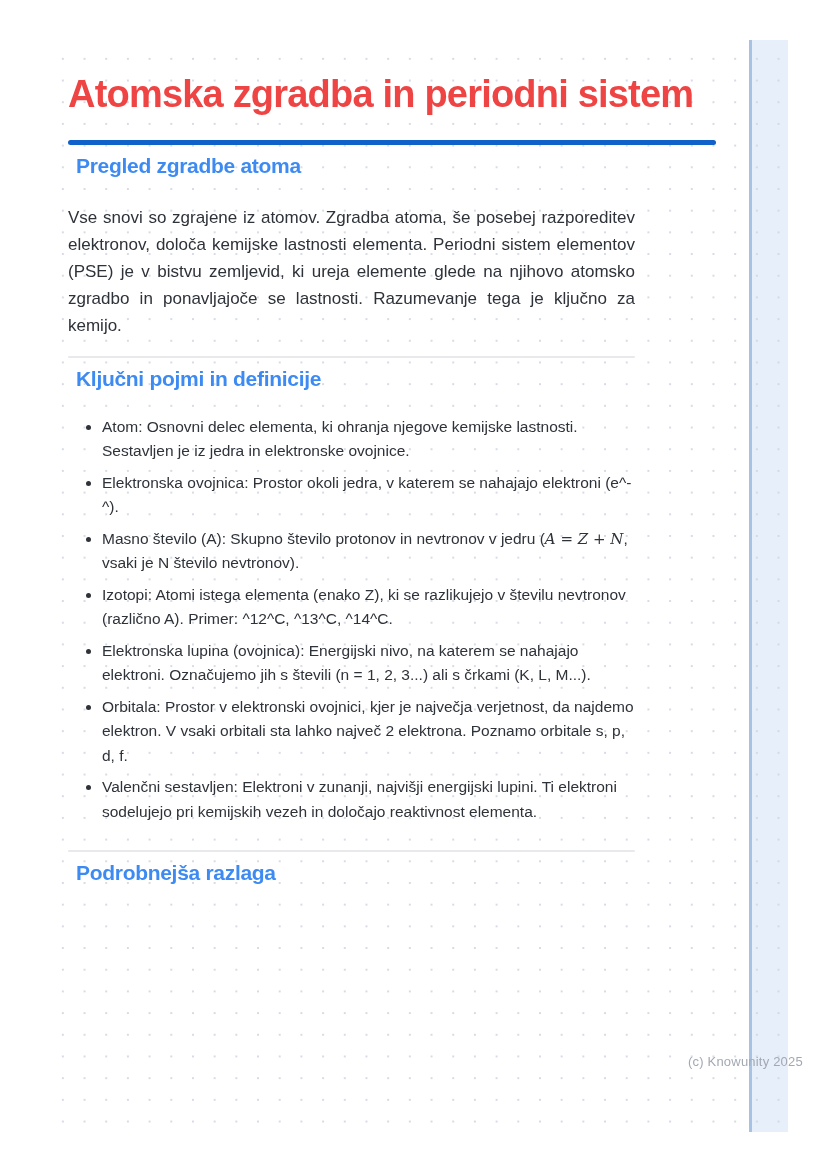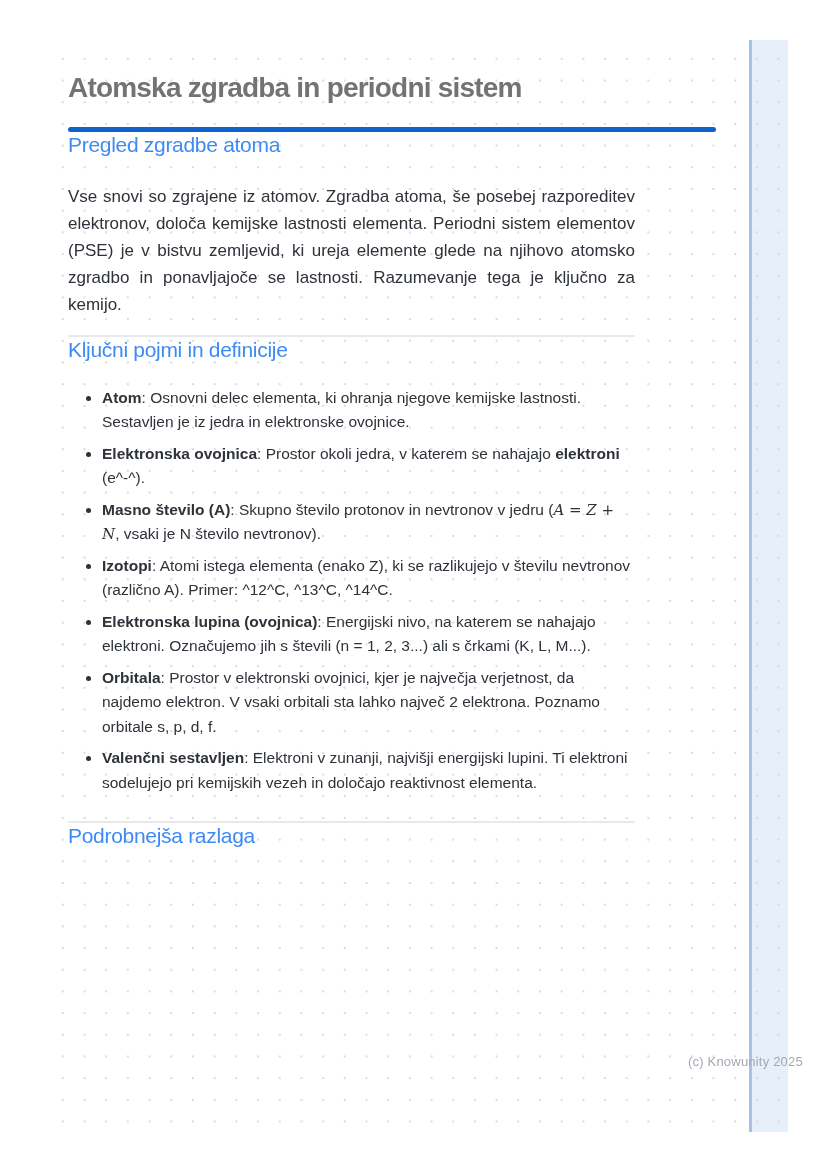--- a/index.html
+++ b/index.html
@@ -23,32 +23,32 @@
     background:rgba(198,218,243,0.42);
     border-left:3px solid #a7c2e3;
     box-sizing:border-box;
   }
   .content{
     position:absolute;left:68px;top:70px;width:650px;
     color:#2e3239;
   }
   h1.title{
     margin:0;
-    font-size:28px;line-height:1.28;font-weight:bold;
+    font-size:38px;line-height:1.28;font-weight:bold;
     letter-spacing:-0.8px;
-    color:#737373;
+    color:#ef4444;
   }
   .title-rule{
     margin-top:21px;
     width:648px;height:5px;border-radius:3px;
     background:#1161ca;
   }
   h2.section{
-    margin:0;
-    font-size:21px;line-height:25px;font-weight:normal;
+    margin:8px;
+    font-size:21px;line-height:25px;font-weight:bold;
     letter-spacing:-0.3px;
     color:#3d8bf2;
   }
   .h2-overview{margin-top:33px;}
   .para{
     margin:26px 0 0 0;
     width:567px;
     font-size:17px;line-height:27px;
     text-align:justify;
     color:#2e3239;
@@ -70,21 +70,21 @@
     margin-bottom:7px;
     font-size:15.5px;line-height:24.5px;
     color:#2e3239;
   }
   ul.terms li:last-child{margin-bottom:0;}
   ul.terms li .bullet{
     position:absolute;left:18px;top:10px;
     width:5px;height:5px;border-radius:50%;
     background:#2e3239;
   }
-  .b{font-weight:bold;}
+  .b{font-weight:normal;}
   .i{font-style:italic;font-family:"DejaVu Serif",serif;font-size:15px;}
   .divider2{margin-top:26px;}
   .h2-details{margin-top:36px;}
   .watermark{
     position:absolute;left:688px;top:1054px;
     font-size:13px;color:#a3a9b3;
     letter-spacing:0.2px;
     z-index:3;
     white-space:nowrap;
   }

